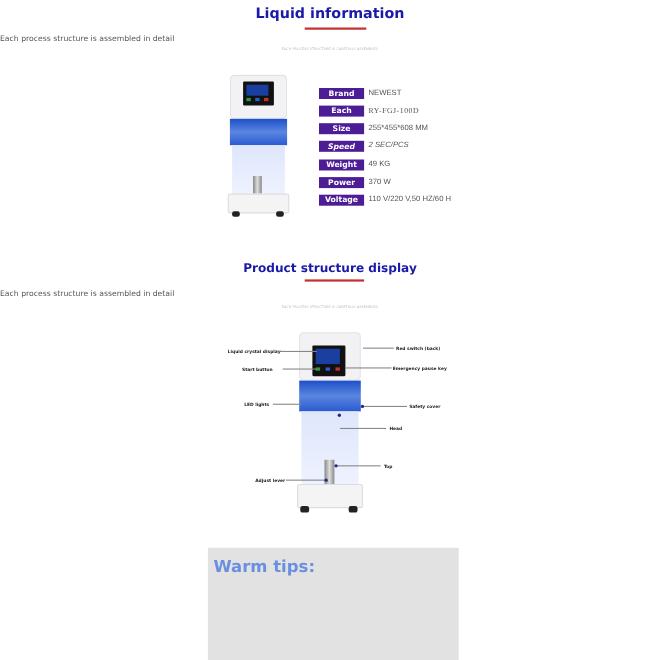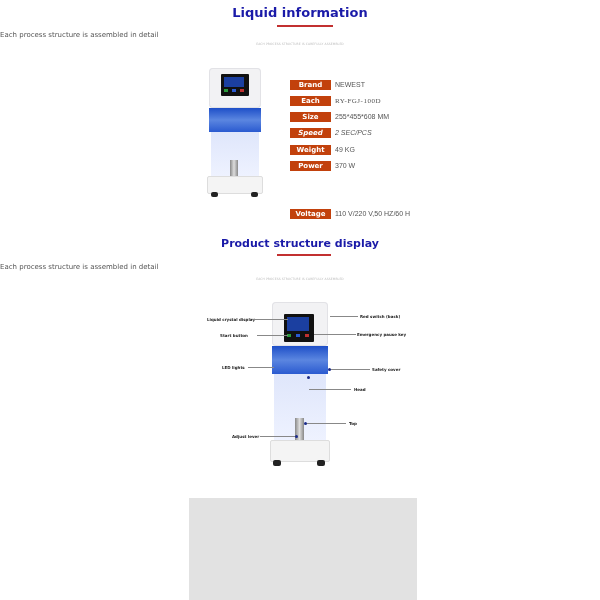--- a/index.html
+++ b/index.html
@@ -4,21 +4,21 @@
   <style>
     html, body { margin: 0; padding: 0; background: #ffffff; }
     body { width: 600px; height: 600px; position: relative; overflow: hidden; font-family: "DejaVu Sans", sans-serif; }
     .title { position: absolute; left: 0; width: 600px; text-align: center; color: #1a1aa8; font-weight: bold; font-family: "DejaVu Sans", sans-serif; }
     .underline { position: absolute; height: 2px; background: #c23030; }
     .sub { position: absolute; left: 0; width: 600px; color: #555; font-size: 7px; font-family: "DejaVu Sans", sans-serif; }
     .tiny { position: absolute; left: 0; width: 600px; text-align: center; color: #bbb; font-size: 3px; letter-spacing: 0.1px; }
 
     
     .spec-row { position: absolute; left: 290px; height: 11px; display: flex; align-items: center; }
-    .spec-label { width: 41px; height: 10px; background: #c2410c; color: #fff; font-size: 7px; font-weight: bold; text-align: center; line-height: 10px; font-family: "DejaVu Sans", sans-serif; }
+    .spec-label { width: 41px; height: 10px; background: #4c1d95; color: #fff; font-size: 7px; font-weight: bold; text-align: center; line-height: 10px; font-family: "DejaVu Sans", sans-serif; }
     .spec-value { margin-left: 4px; font-size: 7px; color: #555; white-space: nowrap; font-family: "Liberation Sans", sans-serif; }
     .spec-value.serif { font-family: "Liberation Serif", serif; letter-spacing: 0.5px; }
 
     
     .machine { position: absolute; }
     .m-body { position: absolute; background: #f2f2f4; border-radius: 4px; box-shadow: inset 0 0 0 1px #e2e2e6; }
     .m-screen { position: absolute; background: #111; border-radius: 1px; }
     .m-lcd { position: absolute; background: #1b3fa0; }
     .m-head { position: absolute; background: linear-gradient(180deg, #1e4fc8 0%, #5b86e0 50%, #2a5ad0 100%); }
     .m-glass { position: absolute; background: linear-gradient(180deg, #dfe6fb 0%, #eef2ff 100%); }
@@ -78,21 +78,21 @@
   <span class="spec-value">2 SEC/PCS</span>
 </div>
 <div class="spec-row" style="top:144px;">
   <span class="spec-label">Weight</span>
   <span class="spec-value">49 KG</span>
 </div>
 <div class="spec-row" style="top:160px;">
   <span class="spec-label">Power</span>
   <span class="spec-value">370 W</span>
 </div>
-<div class="spec-row" style="top:176px;margin-top:32px;">
+<div class="spec-row" style="top:176px;">
   <span class="spec-label">Voltage</span>
   <span class="spec-value">110 V/220 V,50 HZ/60 H</span>
 </div>
 
 <div class="title" style="top:237px; font-size:11px;">Product structure display</div>
 <div class="underline" style="left:277px; top:254px; width:54px;"></div>
 <div class="sub" style="top:263px;">Each process structure is assembled in detail</div>
 <div class="tiny" style="top:277px;">EACH PROCESS STRUCTURE IS CAREFULLY ASSEMBLED</div>
 
 <div class="machine" style="left:270px; top:302px; width:60px; height:168px;">
@@ -128,15 +128,16 @@
 <div class="dot" style="left:328px; top:368px;"></div>
 <div class="callout-text" style="left:372px; top:367px;">Safety cover</div>
 <div class="callout-line" style="left:309px; top:389px; width:42px;"></div>
 <div class="dot" style="left:307px; top:376px;"></div>
 <div class="callout-text" style="left:354px; top:387px;">Head</div>
 <div class="callout-line" style="left:306px; top:423px; width:40px;"></div>
 <div class="dot" style="left:304px; top:422px;"></div>
 <div class="callout-text" style="left:349px; top:421px;">Top</div>
 
 <div class="tips">
+  <div class="tips-title">Warm tips:</div>
   <div class="tips-body">
   </div>
 </div>
 
 </body></html>

